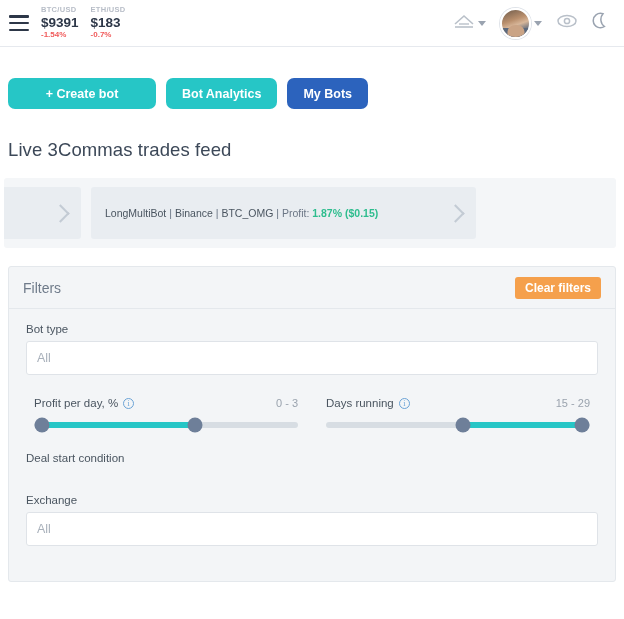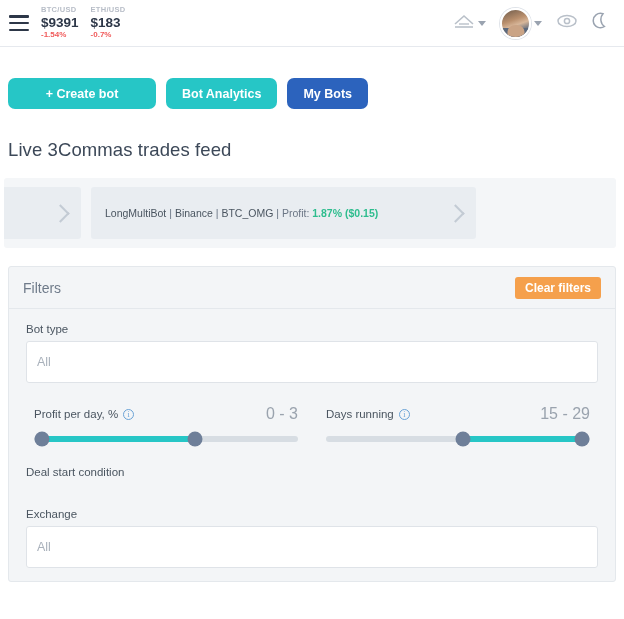--- a/index.html
+++ b/index.html
@@ -147,39 +147,39 @@
     font-family: "Liberation Sans", sans-serif;
     font-size: 12px; font-weight: 700;
     padding: 4px 10px;
   }
 
   .panel-body { padding: 14px 17px 0 17px; }
   .field-label {
     font-size: 11.5px; color: #4a5560; margin-bottom: 6px; display: block;
   }
   .field-input {
-    width: 100%; height: 42px;
+    width: 100%; height: 34px;
     background: #ffffff; border: 1px solid #dfe3e8; border-radius: 3px;
     font-family: "Liberation Sans", sans-serif;
     font-size: 12.5px; color: #a9b1bb;
     padding: 0 10px;
     outline: none;
   }
 
   .slider-row { display: flex; gap: 28px; padding: 22px 8px 0 8px; }
   .slider-block { flex: 1; }
   .slider-head { display: flex; align-items: center; margin-bottom: 13px; }
   .slider-name { font-size: 11.5px; color: #4a5560; }
   .info-icon {
     width: 11px; height: 11px; border-radius: 50%;
     border: 1px solid #6ba3d6; color: #6ba3d6;
     font-size: 8px; line-height: 9px; text-align: center;
     margin-left: 5px; cursor: pointer; font-family: "Liberation Serif", serif;
   }
-  .slider-range { margin-left: auto; font-size: 16px; color: #9aa3ae; }
+  .slider-range { margin-left: auto; font-size: 11px; color: #9aa3ae; }
   .track {
     position: relative; height: 6px; border-radius: 3px;
     background: #d7dde3;
   }
   .fill { position: absolute; top: 0; height: 6px; background: #26c6c6; }
   .knob {
     position: absolute; top: 50%; width: 15px; height: 15px;
     border-radius: 50%; background: #6e7f99;
     transform: translate(-50%, -50%); cursor: pointer;
   }

